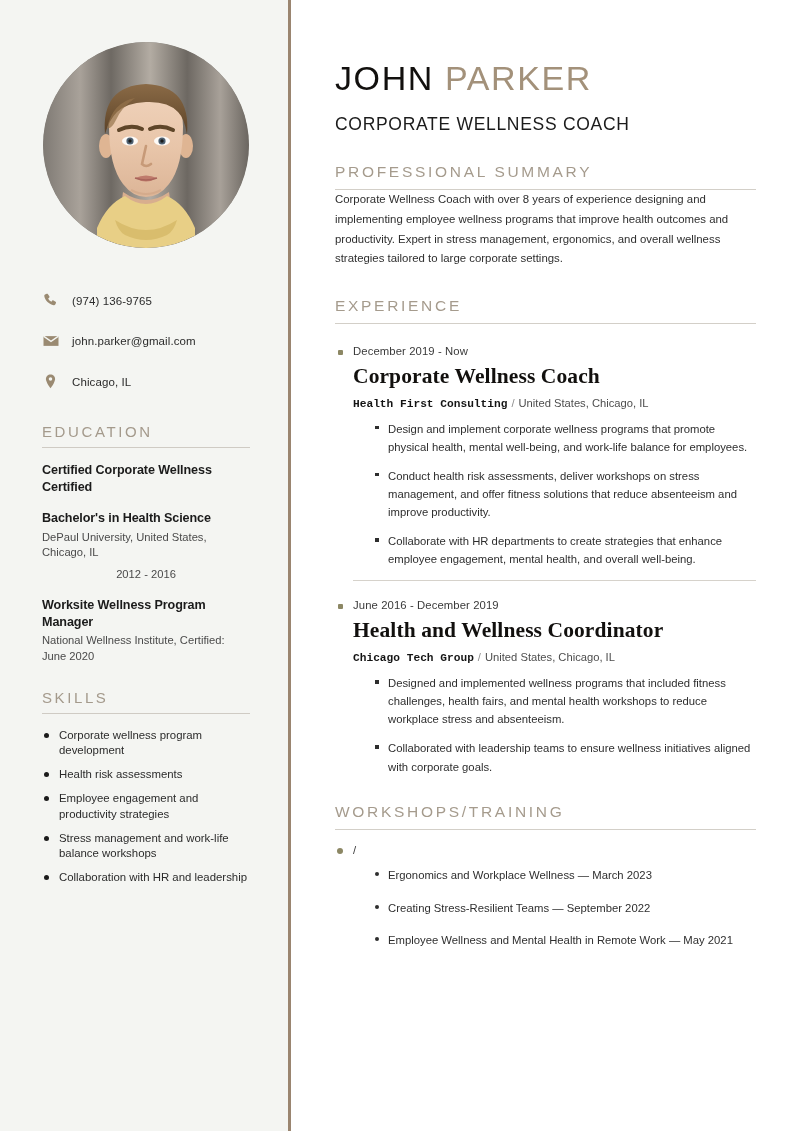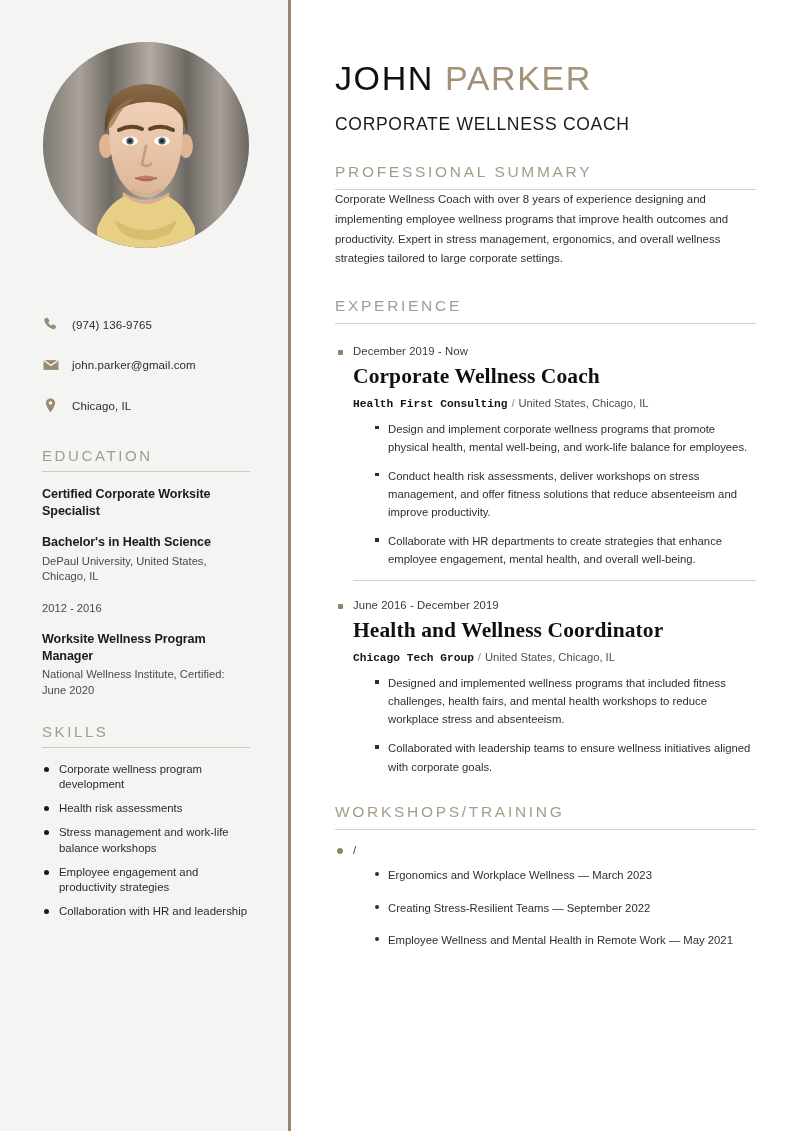--- a/index.html
+++ b/index.html
@@ -20,37 +20,37 @@
     position: relative;
   }
   .photo-wrap { margin-top: 42px; display: flex; justify-content: center; }
   .photo {
     width: 206px; height: 206px; border-radius: 50%;
     overflow: hidden; position: relative;
     background: #8e8a84;
   }
   .photo svg { display: block; width: 206px; height: 206px; }
 
-  .contact-list { margin-top: 68px; text-align: center; }
+  .contact-list { margin-top: 44px; text-align: center; }
   .contact-row { display: flex; align-items: center; margin-bottom: 23px; }
   .contact-icon { width: 26px; min-width: 26px; display: flex; align-items: center; justify-content: flex-start; }
   .contact-icon svg { display: block; }
   .contact-text { font-size: 11.5px; color: #2b2b2b; letter-spacing: 0.1px; padding-left: 4px; }
 
   .sec-head {
     font-size: 15px; letter-spacing: 2.6px; color: #a49a8c;
     font-weight: 400; padding-top: 10px; padding-bottom: 7px;
     text-transform: uppercase;
   }
   .sec-rule { height: 1px; background: #cfcbc4; margin-bottom: 14px; }
 
   .edu-item { margin-bottom: 15px; }
   .edu-degree { font-size: 12.6px; font-weight: bold; color: #1b1b1b; line-height: 1.32; letter-spacing: -0.1px; }
   .edu-org { font-size: 11.2px; color: #4a4a4a; line-height: 1.38; margin-top: 3px; }
-  .edu-years { font-size: 11.2px; color: #4a4a4a; line-height: 1.38; margin-top: 16px; }
+  .edu-years { font-size: 11.2px; color: #4a4a4a; line-height: 1.38; margin-top: 6px; text-align: center; }
 
   .skills-list { list-style: none; margin-top: 2px; }
   .skills-list li {
     position: relative; padding-left: 17px; margin-bottom: 9px;
     font-size: 11.4px; color: #2b2b2b; line-height: 1.32;
   }
   .skills-list li::before {
     content: ""; position: absolute; left: 2px; top: 5px;
     width: 5px; height: 5px; border-radius: 50%; background: #1b1b1b;
   }
@@ -224,43 +224,43 @@
         <span class="contact-text">Chicago, IL</span>
       </div>
 
     </div>
 
     <div>
       <div class="sec-head">EDUCATION</div>
       <div class="sec-rule"></div>
 
       <div class="edu-item">
-        <div class="edu-degree">Certified Corporate Worksite Specialist</div>
+        <div class="edu-degree">Certified Corporate Wellness Certified</div>
       </div>
 
       <div class="edu-item">
         <div class="edu-degree">Bachelor's in Health Science</div>
         <div class="edu-org">DePaul University, United States, Chicago, IL</div>
         <div class="edu-years">2012 - 2016</div>
       </div>
 
       <div class="edu-item">
         <div class="edu-degree">Worksite Wellness Program Manager</div>
         <div class="edu-org">National Wellness Institute, Certified: June 2020</div>
       </div>
     </div>
 
     <div>
       <div class="sec-head">SKILLS</div>
       <div class="sec-rule"></div>
       <ul class="skills-list">
         <li>Corporate wellness program development</li>
         <li>Health risk assessments</li>
+        <li>Employee engagement and productivity strategies</li>
         <li>Stress management and work-life balance workshops</li>
-        <li>Employee engagement and productivity strategies</li>
         <li>Collaboration with HR and leadership</li>
       </ul>
     </div>
 
   </aside>
 
   <main class="main">
 
     <h1 class="name">
       <span class="first">JOHN</span><span>&nbsp;</span><span class="last">PARKER</span>

